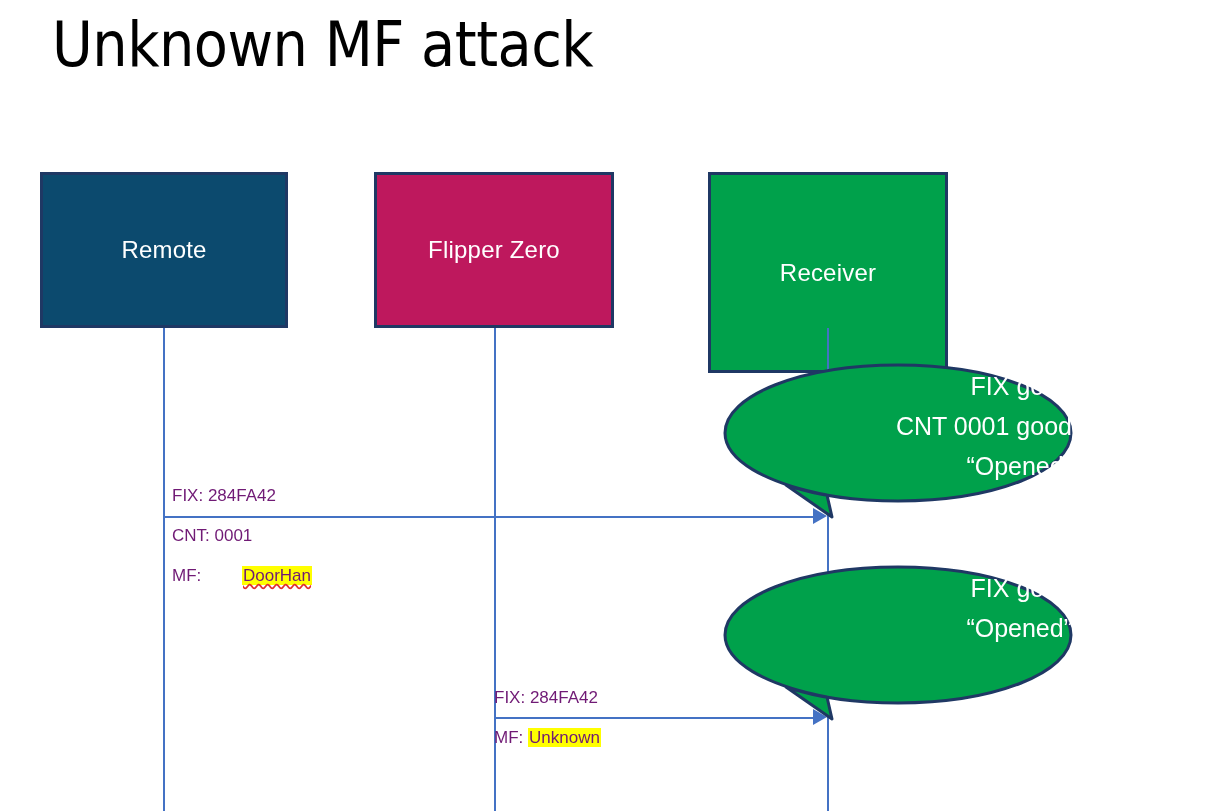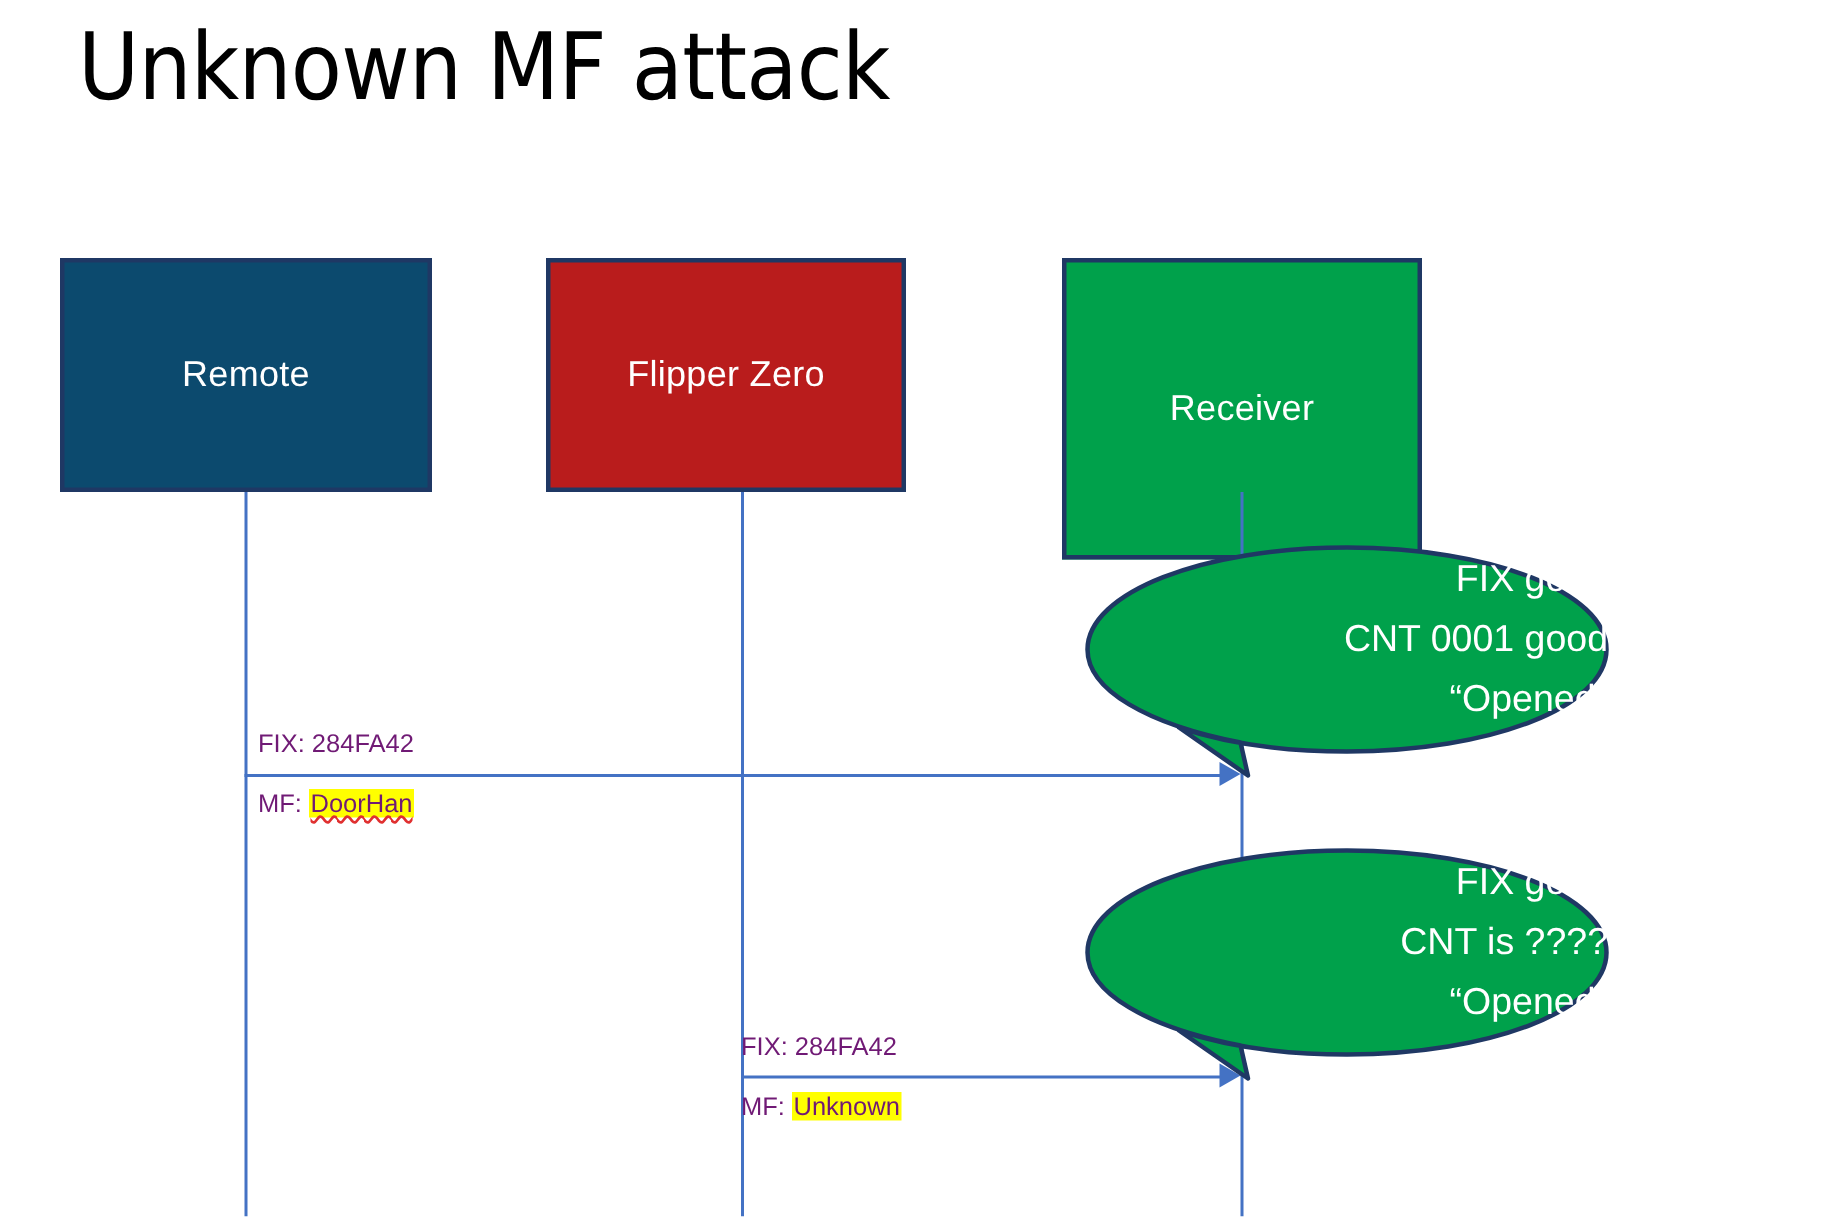--- a/index.html
+++ b/index.html
@@ -38,21 +38,21 @@
     align-items: center;
     justify-content: center;
   }
   .actor-label {
     color: #ffffff;
     font-size: 24px;
     font-weight: 400;
     letter-spacing: 0.2px;
   }
   #actor-remote   { left: 40px;  top: 172px; width: 248px; height: 156px; background: #0c4a6e; }
-  #actor-flipper  { left: 364px; top: 172px; width: 240px; height: 156px; background: #b91c1c; }
+  #actor-flipper  { left: 374px; top: 172px; width: 240px; height: 156px; background: #be185d; }
   #actor-receiver { left: 708px; top: 172px; width: 240px; height: 201px; background: #00A14B; }
 
   
   .lifeline {
     position: absolute;
     width: 1.6px;
     background: #4472C4;
     top: 328px;
     height: 483px;
   }
@@ -91,20 +91,21 @@
   .msg-line { display: block; }
 
   .hl {
     background: #FFFF00;
     padding: 0 1px;
   }
   .squiggle {
     text-decoration: underline wavy #E03030;
     text-decoration-skip-ink: none;
     text-underline-offset: 2px;
+    margin-left: 36px;
   }
 
   
   .callout {
     position: absolute;
     width: 348px;
     height: 138px;
   }
   .callout svg { position: absolute; left: 0; top: 0; overflow: visible; }
   .callout-text {
@@ -141,20 +142,21 @@
 
 <div class="lifeline" id="lifeline-remote"></div>
 <div class="lifeline" id="lifeline-flipper"></div>
 <div class="lifeline" id="lifeline-receiver"></div>
 
 <div class="msg-arrow-line" id="msg1-line"></div>
 <div class="msg-arrow-head" id="msg1-head"></div>
 
 <div class="msg-text" id="msg1-text">
   <span class="msg-line"><span>FIX: </span><span>284FA42</span></span>
+  <span class="msg-line"><span>CNT: </span><span>0001</span></span>
   <span class="msg-line"><span>MF: </span><span class="hl squiggle">DoorHan</span></span>
 </div>
 
 <div class="msg-arrow-line" id="msg2-line"></div>
 <div class="msg-arrow-head" id="msg2-head"></div>
 
 <div class="msg-text" id="msg2-text">
   <span class="msg-line"><span>FIX: </span><span>284FA42</span></span>
   <span class="msg-line"><span>MF: </span><span class="hl">Unknown</span></span>
 </div>
@@ -183,16 +185,15 @@
              C 270 1 347 31 347 69
              C 347 107 270 137 174 137
              C 131 137 92 131 62 121
              L 108 153
              L 103 131
              C 41 119 1 96 1 69
              C 1 31 78 1 174 1 Z" fill="#00A14B" stroke="#1F3864" stroke-width="3" stroke-linejoin="round"></path>
   </svg>
   <div class="callout-text">
     <span class="callout-line">FIX good</span>
-    <span class="callout-line">CNT is ????</span>
     <span class="callout-line">“Opened”</span>
   </div>
 </div>
 
 </body></html>

